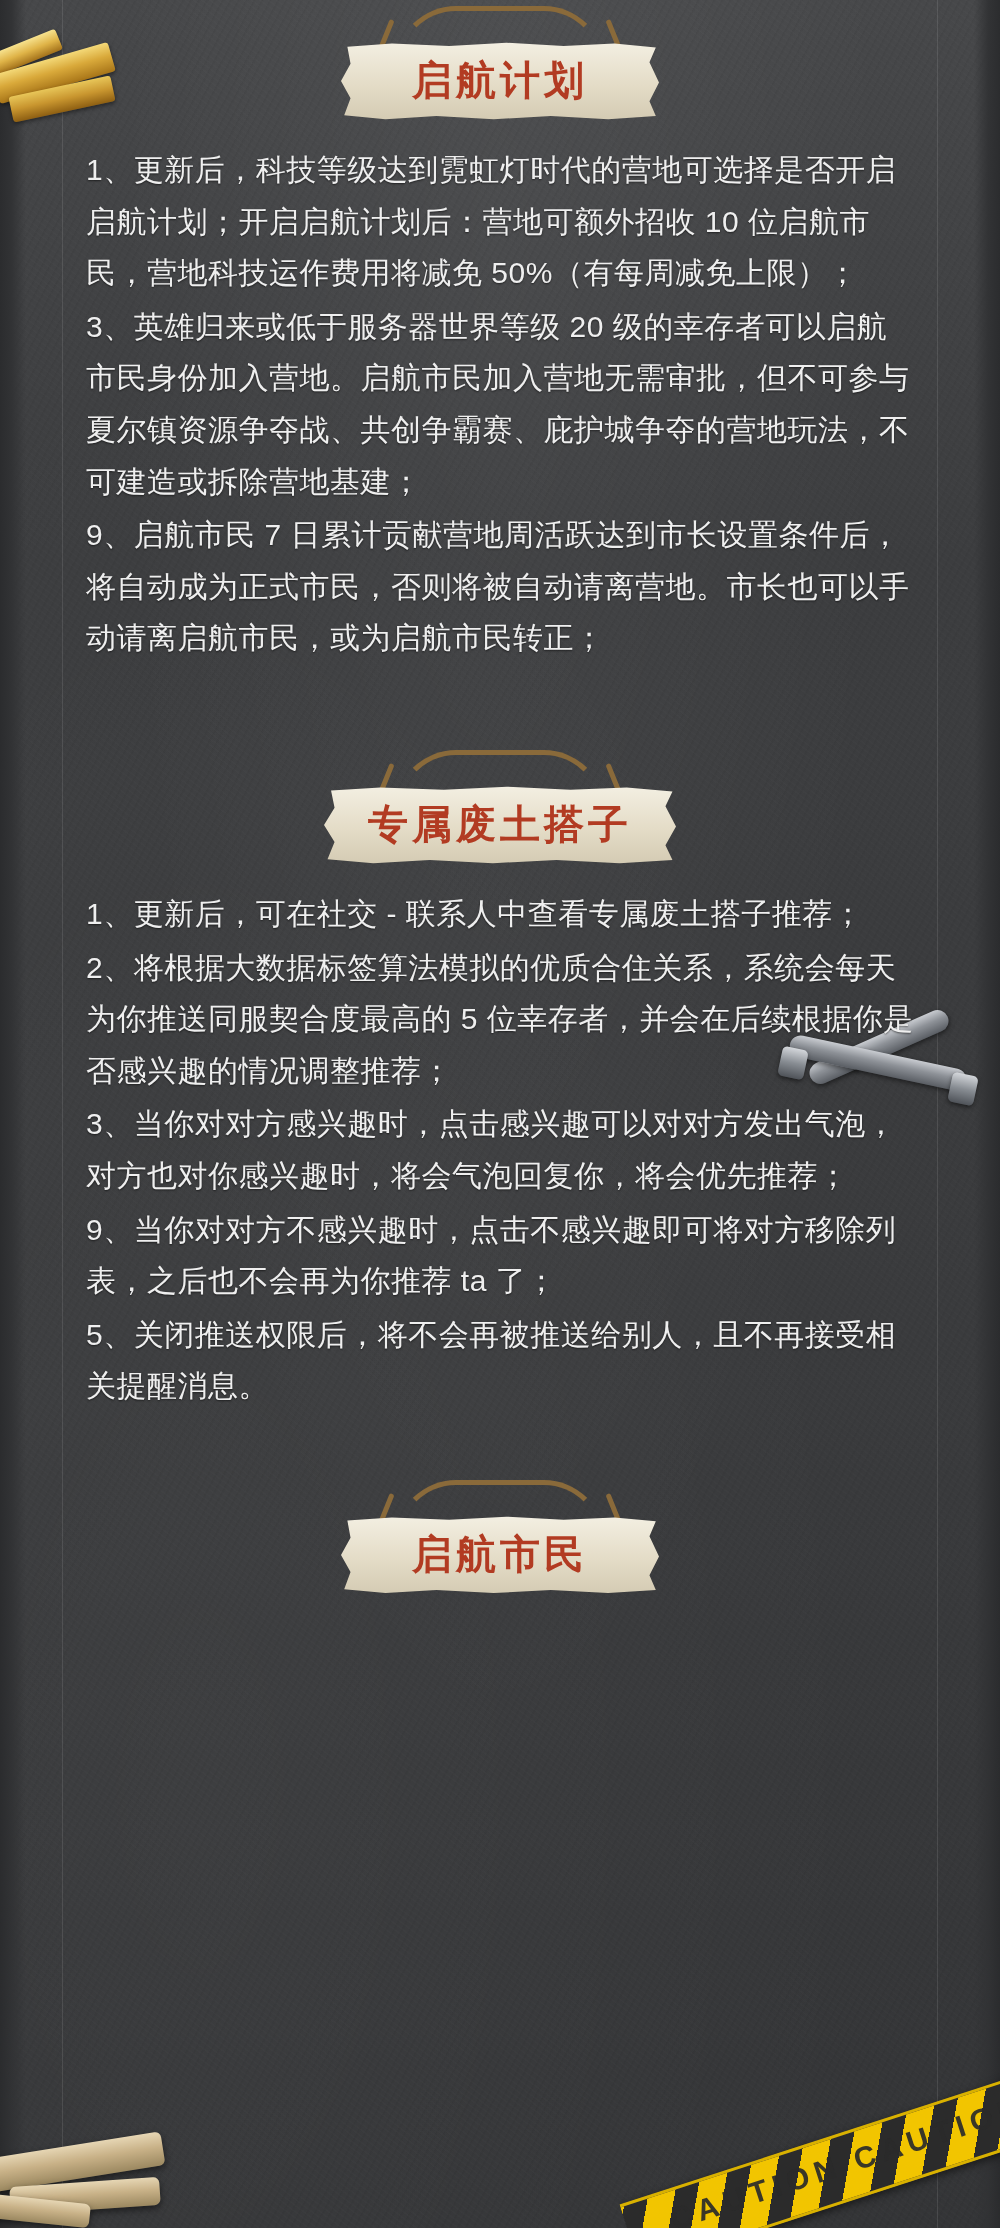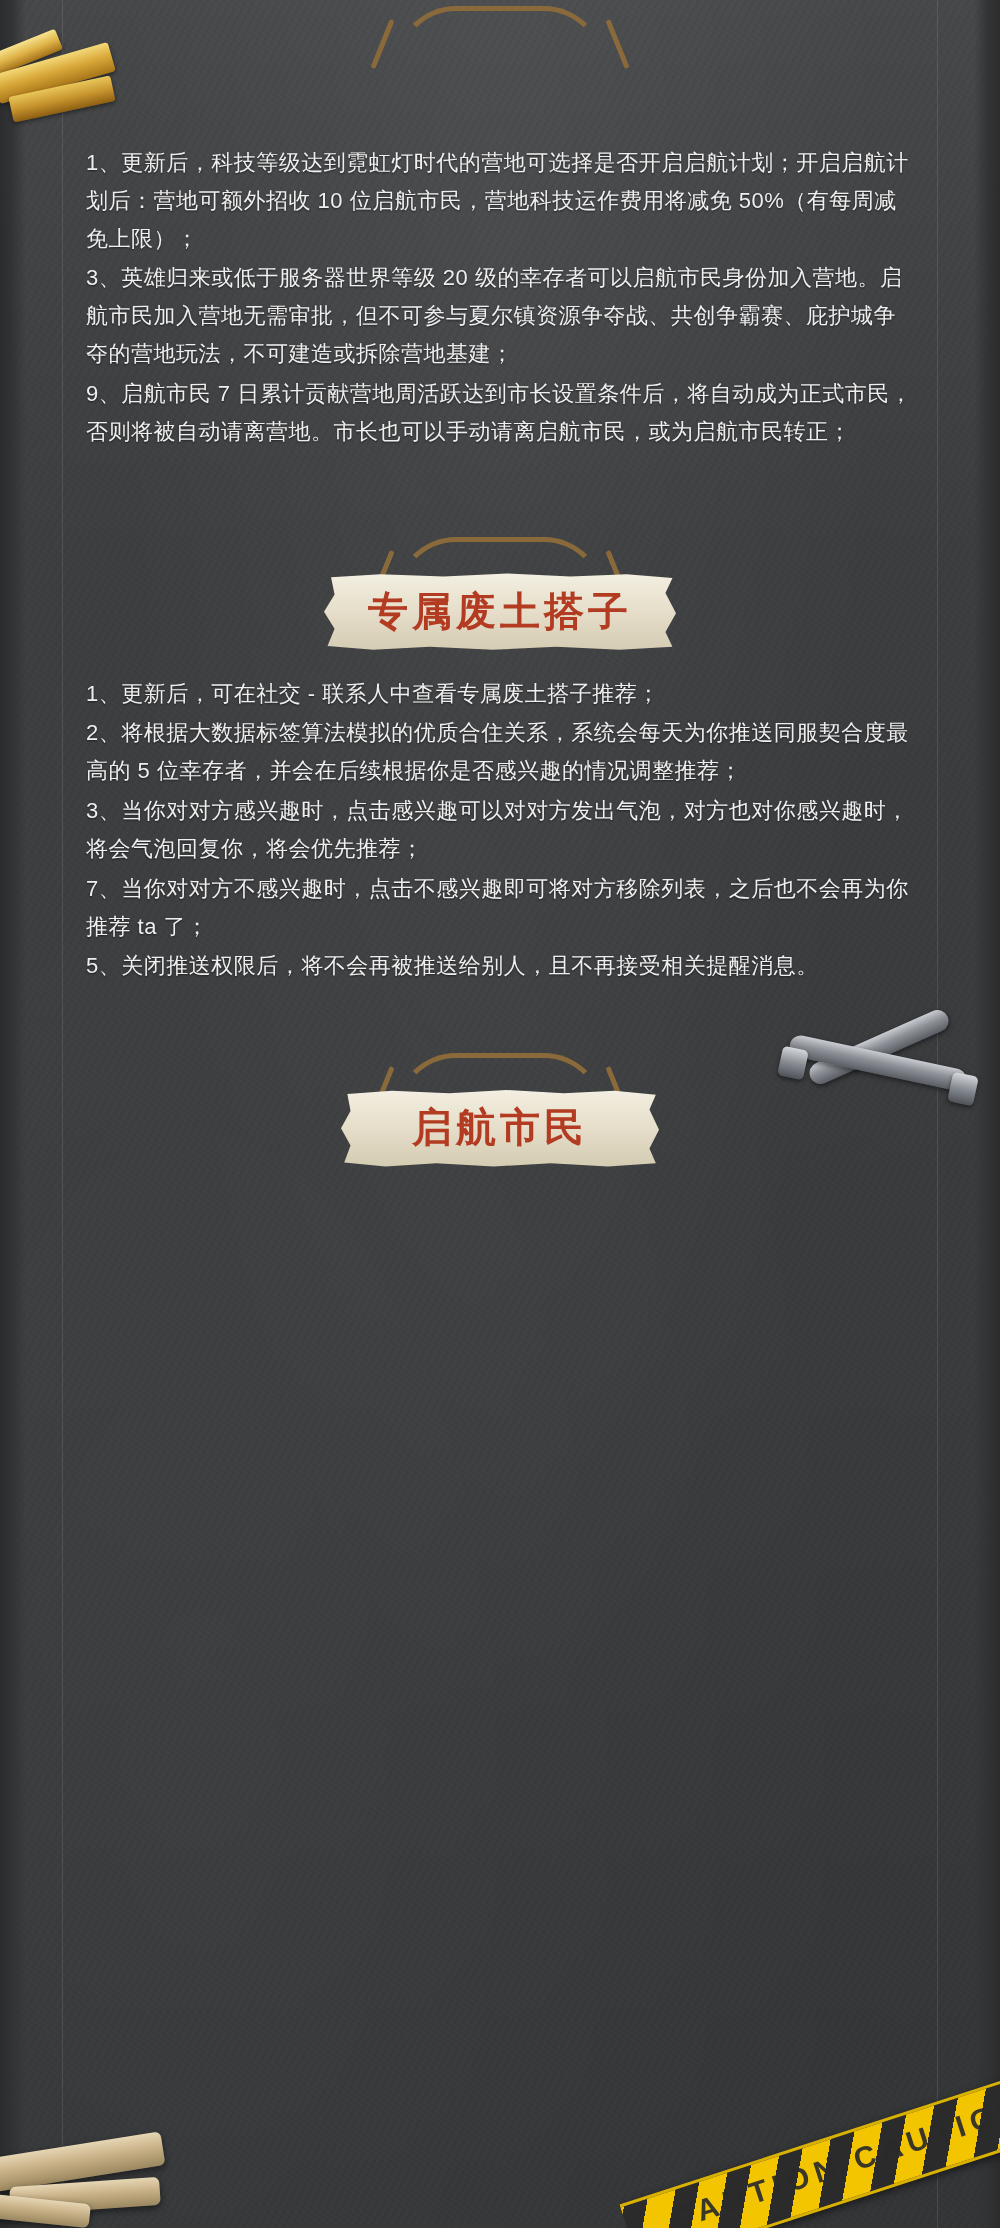--- a/index.html
+++ b/index.html
@@ -213,21 +213,21 @@
     font-weight: bold;
     color: #b23b22;
     letter-spacing: 4px;
     line-height: 1.2;
     white-space: nowrap;
   }
 
   
   .body {
     color: #efefef;
-    font-size: 22px;
+    font-size: 30px;
     line-height: 1.72;
     letter-spacing: 0.5px;
     text-shadow: 0 1px 2px rgba(0,0,0,.55);
   }
   .body p { margin: 0 0 2px 0; }
 
   .spacer-lg { height: 74px; }
   .spacer-md { height: 56px; }
 </style>
 </head>
@@ -264,20 +264,23 @@
     <div class="tape-text">CAUTION  CAUTION</div>
   </div>
 
   <div class="content">
 
     <div class="section">
       <div class="sign-wrap">
         <div class="rope"></div>
         <div class="rope-l"></div>
         <div class="rope-r"></div>
+        <div class="sign">
+          <div class="sign-title">启航计划</div>
+        </div>
       </div>
       <div class="body">
         <p>1、更新后，科技等级达到霓虹灯时代的营地可选择是否开启启航计划；开启启航计划后：营地可额外招收 10 位启航市民，营地科技运作费用将减免 50%（有每周减免上限）；</p>
         <p>3、英雄归来或低于服务器世界等级 20 级的幸存者可以启航市民身份加入营地。启航市民加入营地无需审批，但不可参与夏尔镇资源争夺战、共创争霸赛、庇护城争夺的营地玩法，不可建造或拆除营地基建；</p>
         <p>9、启航市民 7 日累计贡献营地周活跃达到市长设置条件后，将自动成为正式市民，否则将被自动请离营地。市长也可以手动请离启航市民，或为启航市民转正；</p>
       </div>
     </div>
 
     <div class="spacer-lg"></div>
 
@@ -287,21 +290,21 @@
         <div class="rope-l"></div>
         <div class="rope-r"></div>
         <div class="sign">
           <div class="sign-title">专属废土搭子</div>
         </div>
       </div>
       <div class="body">
         <p>1、更新后，可在社交 - 联系人中查看专属废土搭子推荐；</p>
         <p>2、将根据大数据标签算法模拟的优质合住关系，系统会每天为你推送同服契合度最高的 5 位幸存者，并会在后续根据你是否感兴趣的情况调整推荐；</p>
         <p>3、当你对对方感兴趣时，点击感兴趣可以对对方发出气泡，对方也对你感兴趣时，将会气泡回复你，将会优先推荐；</p>
-        <p>7、当你对对方不感兴趣时，点击不感兴趣即可将对方移除列表，之后也不会再为你推荐 ta 了；</p>
+        <p>9、当你对对方不感兴趣时，点击不感兴趣即可将对方移除列表，之后也不会再为你推荐 ta 了；</p>
         <p>5、关闭推送权限后，将不会再被推送给别人，且不再接受相关提醒消息。</p>
       </div>
     </div>
 
     <div class="spacer-md"></div>
 
     <div class="section">
       <div class="sign-wrap">
         <div class="rope"></div>
         <div class="rope-l"></div>

